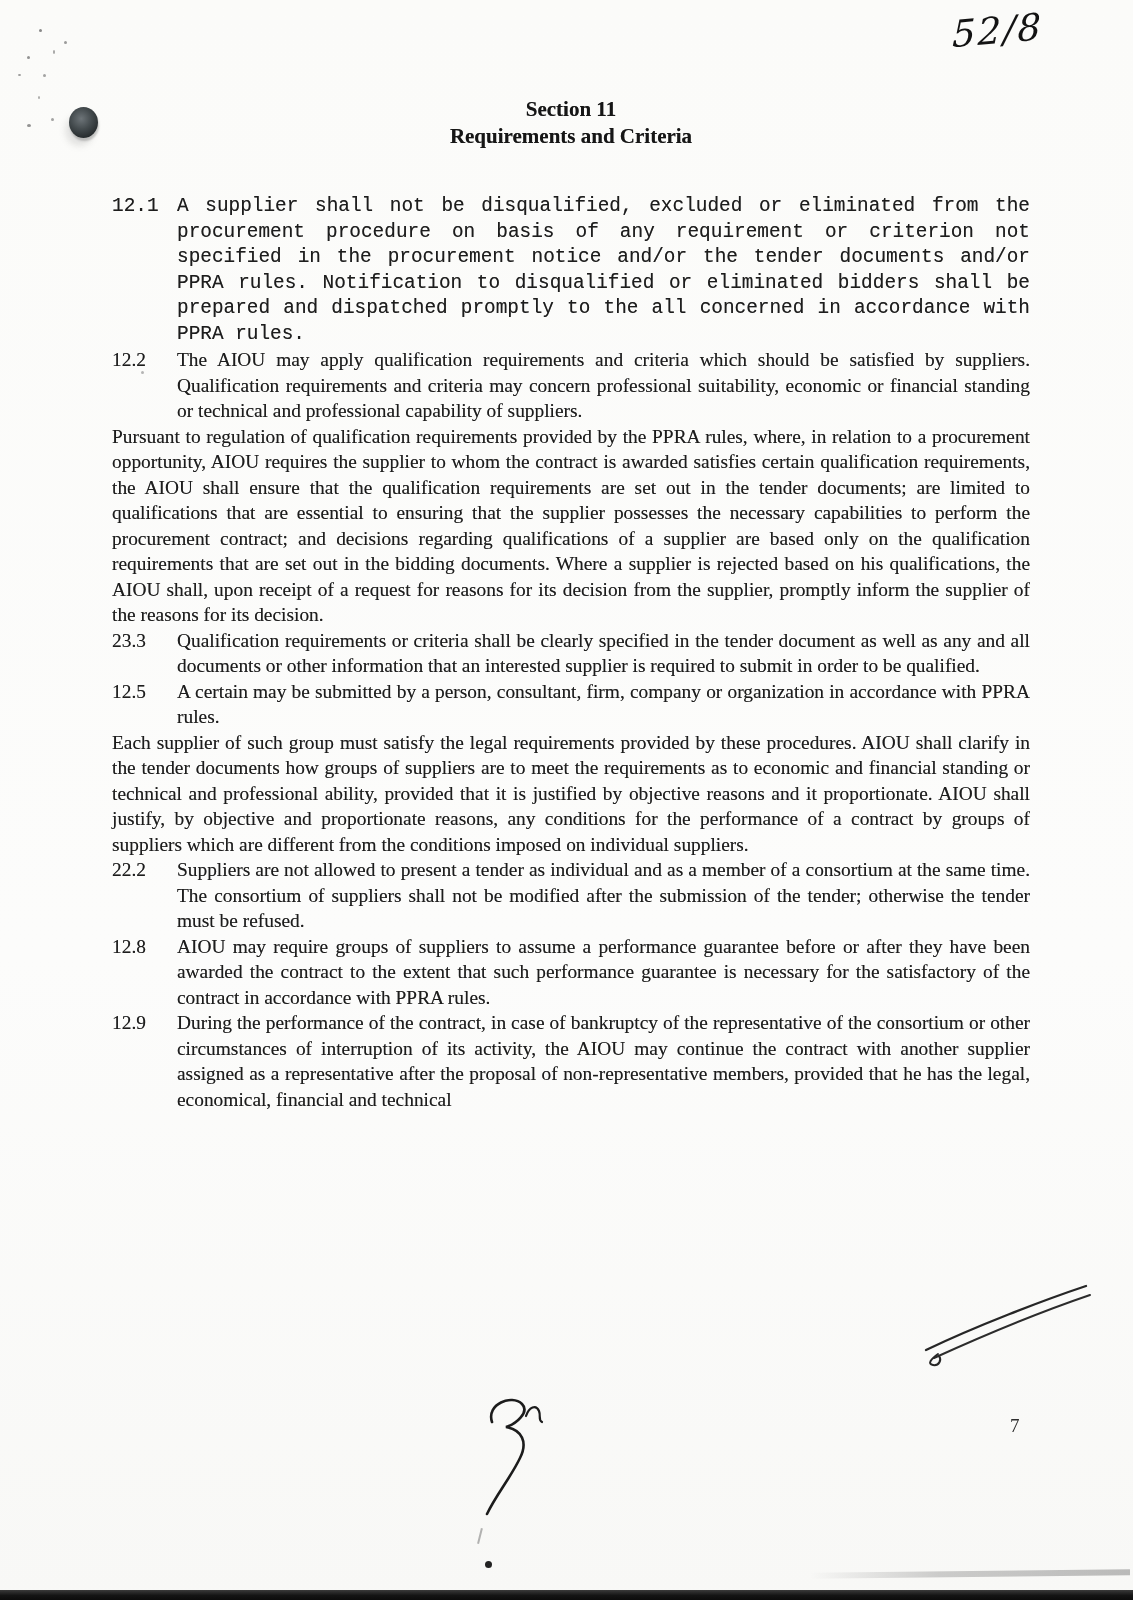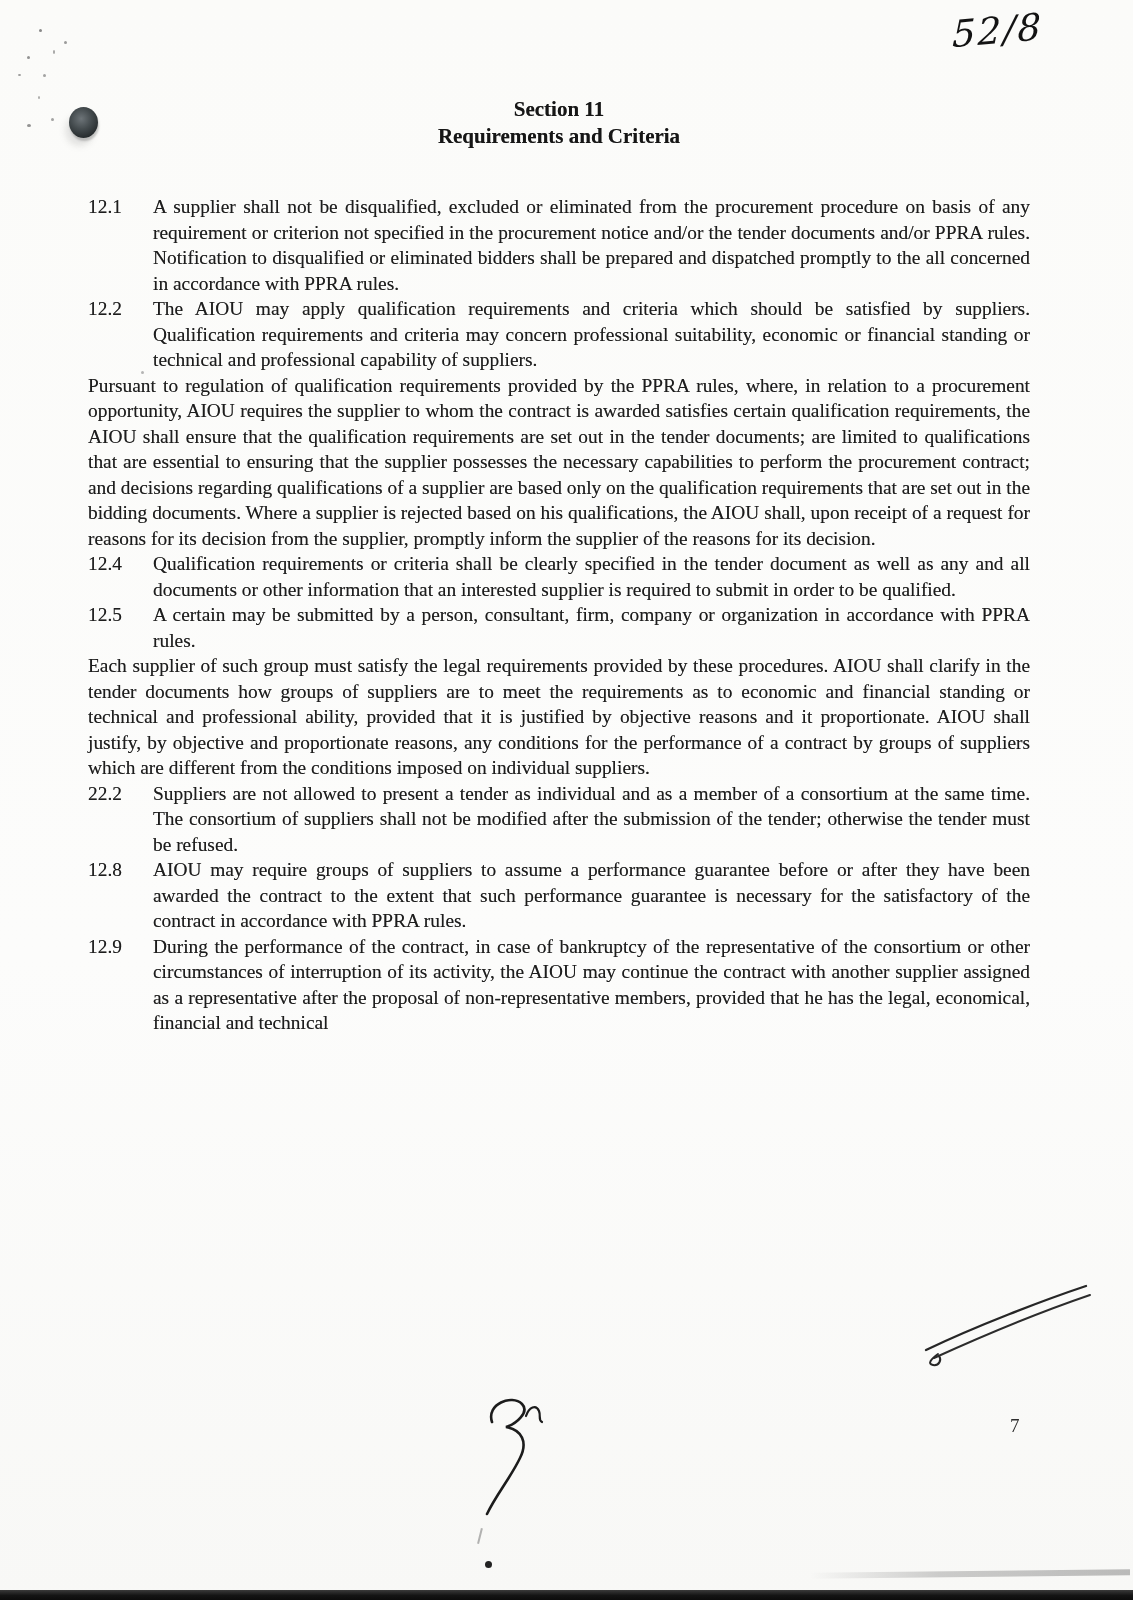--- a/index.html
+++ b/index.html
@@ -8,39 +8,39 @@
     width: 1133px;
     height: 1600px;
     margin: 0 auto;
     background: linear-gradient(180deg, #fbfbf9 0%, #fcfcfb 60%, #f8f8f6 100%);
     overflow: hidden;
     font-family: "Liberation Serif", serif;
     color: #1d1d1d;
   }
   .content {
     position: absolute;
-    left: 88px;
+    left: 112px;
     right: 103px;
     top: 96px;
   }
   .doc-title {
     text-align: center;
     font-weight: bold;
     font-size: 21px;
     line-height: 27px;
     color: #161616;
     text-shadow: 0 0 0.5px rgba(20,20,20,0.55);
   }
   .para {
     display: flex;
     font-size: 19.4px;
     line-height: 25.5px;
     text-shadow: 0 0 0.5px rgba(20,20,20,0.5);
   }
-  .para.first { margin-top: 44px; }
+  .para.first { margin-top: 44px; font-family: Liberation Mono, monospace; }
   .para-num {
     flex: none;
     width: 65px;
   }
   .para-text {
     flex: 1;
     text-align: justify;
   }
   
   .hole-punch {
@@ -134,21 +134,21 @@
       <div class="para-text">A supplier shall not be disqualified, excluded or eliminated from the procurement procedure on basis of any requirement or criterion not specified in the procurement notice and/or the tender documents and/or PPRA rules. Notification to disqualified or eliminated bidders shall be prepared and dispatched promptly to the all concerned in accordance with PPRA rules.</div>
     </div>
     <div class="para">
       <span class="para-num">12.2</span>
       <div class="para-text">The AIOU may apply qualification requirements and criteria which should be satisfied by suppliers. Qualification requirements and criteria may concern professional suitability, economic or financial standing or technical and professional capability of suppliers.</div>
     </div>
     <div class="para">
       <div class="para-text">Pursuant to regulation of qualification requirements provided by the PPRA rules, where, in relation to a procurement opportunity, AIOU requires the supplier to whom the contract is awarded satisfies certain qualification requirements, the AIOU shall ensure that the qualification requirements are set out in the tender documents; are limited to qualifications that are essential to ensuring that the supplier possesses the necessary capabilities to perform the procurement contract; and decisions regarding qualifications of a supplier are based only on the qualification requirements that are set out in the bidding documents. Where a supplier is rejected based on his qualifications, the AIOU shall, upon receipt of a request for reasons for its decision from the supplier, promptly inform the supplier of the reasons for its decision.</div>
     </div>
     <div class="para">
-      <span class="para-num">12.4</span>
+      <span class="para-num">23.3</span>
       <div class="para-text">Qualification requirements or criteria shall be clearly specified in the tender document as well as any and all documents or other information that an interested supplier is required to submit in order to be qualified.</div>
     </div>
     <div class="para">
       <span class="para-num">12.5</span>
       <div class="para-text">A certain may be submitted by a person, consultant, firm, company or organization in accordance with PPRA rules.</div>
     </div>
     <div class="para">
       <div class="para-text">Each supplier of such group must satisfy the legal requirements provided by these procedures. AIOU shall clarify in the tender documents how groups of suppliers are to meet the requirements as to economic and financial standing or technical and professional ability, provided that it is justified by objective reasons and it proportionate. AIOU shall justify, by objective and proportionate reasons, any conditions for the performance of a contract by groups of suppliers which are different from the conditions imposed on individual suppliers.</div>
     </div>
     <div class="para">

